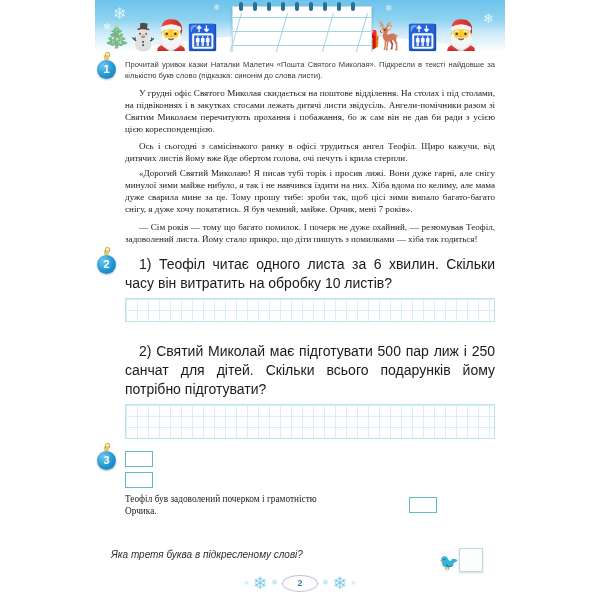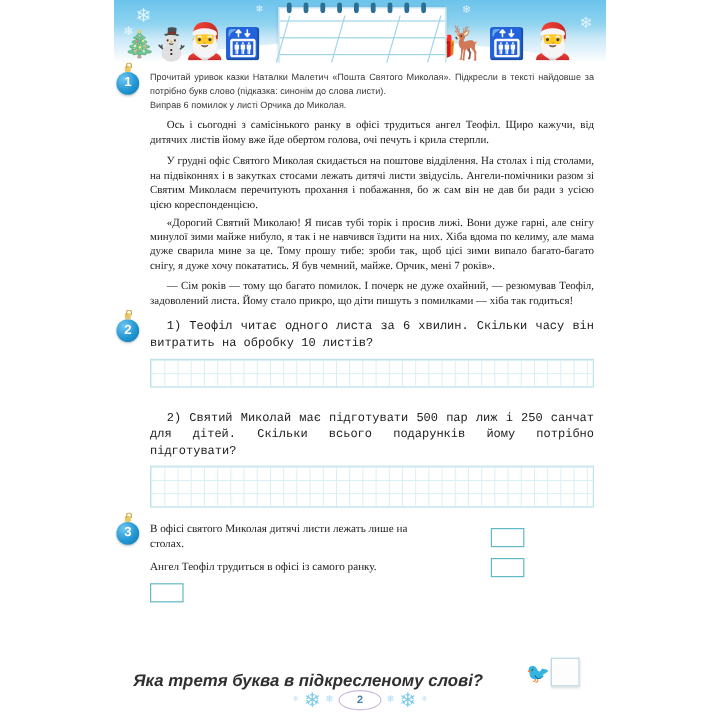--- a/index.html
+++ b/index.html
@@ -156,22 +156,22 @@
     font-family: "Liberation Serif", serif;
     font-size: 9.1px;
     line-height: 1.33;
     color: #1a1a1a;
     text-align: justify;
     text-indent: 14px;
     margin: 3px 0 0 0;
   }
 
   .problem {
-    font-family: Liberation Mono, monospace;
-    font-size: 10px;
+    font-family: Liberation Sans, sans-serif;
+    font-size: 14px;
     line-height: 1.36;
     color: #1a1a1a;
     text-align: justify;
     text-indent: 14px;
     margin: 6px 0 0 0;
   }
 
   
   .grid-area {
     margin: 5px 0 0 0;
@@ -210,25 +210,25 @@
 
   
   .footer {
     position: absolute;
     left: 0; bottom: 0;
     width: 410px;
     height: 55px;
   }
   .footer-q {
     position: absolute;
-    left: 16px; top: 14px;
+    left: 16px; top: 4px;
     font-family: "Liberation Sans", sans-serif;
     font-style: italic;
-    font-weight: bold;
-    font-size: 14px;
+    font-weight: normal;
+    font-size: 10px;
     color: #2f2f2f;
   }
   .footer-deco {
     position: absolute;
     right: 8px; top: 0px;
     width: 58px; height: 36px;
   }
   .footer-card {
     position: absolute;
     left: 20px; top: 3px;
@@ -313,25 +313,24 @@
       <div class="slant" style="left:8px"></div>
       <div class="slant" style="left:54px"></div>
       <div class="slant" style="left:100px"></div>
       <div class="slant" style="left:134px"></div>
     </div>
   </div>
 
   <div class="task" style="margin-top:8px;">
     <div class="badge">1</div>
 
-    <p class="instruction"><span>Прочитай уривок казки Наталки Малетич «Пошта Святого Миколая». Підкресли в тексті найдовше за потрібно букв слово (підказка: синонім до слова </span><span class="it">листи</span><span>).</span></p>
-    <p class="instruction" style="margin-top:1px;">Виправ 6 помилок у листі Орчика до Миколая.</p>
-
+    <p class="instruction"><span>Прочитай уривок казки Наталки Малетич «Пошта Святого Миколая». Підкресли в тексті найдовше за кількістю букв слово (підказка: синонім до слова </span><span class="it">листи</span><span>).</span></p>
+
+    <p class="story">У грудні офіс Святого Миколая скидається на поштове відділення. На столах і під столами, на підвіконнях і в закутках стосами лежать дитячі листи звідусіль. Ангели-помічники разом зі Святим Миколаєм перечитують прохання і побажання, бо ж сам він не дав би ради з усією цією кореспонденцією.</p>
     <p class="story">Ось і сьогодні з самісінького ранку в офісі трудиться ангел Теофіл. Щиро кажучи, від дитячих листів йому вже йде обертом голова, очі печуть і крила стерпли.</p>
-    <p class="story">У грудні офіс Святого Миколая скидається на поштове відділення. На столах і під столами, на підвіконнях і в закутках стосами лежать дитячі листи звідусіль. Ангели-помічники разом зі Святим Миколаєм перечитують прохання і побажання, бо ж сам він не дав би ради з усією цією кореспонденцією.</p>
     <p class="letter">«Дорогий Святий Миколаю! Я писав тубі торік і просив лижі. Вони дуже гарні, але снігу минулої зими майже нибуло, я так і не навчився їздити на них. Хіба вдома по келиму, але мама дуже сварила мине за це. Тому прошу тибе: зроби так, щоб цісі зими випало багато-багато снігу, я дуже хочу покататись. Я був чемний, майже. Орчик, мені 7 років».</p>
     <p class="story">— Сім років — тому що багато помилок. І почерк не дуже охайний, — резюмував Теофіл, задоволений листа. Йому стало прикро, що діти пишуть з помилками — хіба так годиться!</p>
   </div>
 
   <div class="task" style="margin-top:10px;">
     <div class="badge">2</div>
 
 
     <p class="problem">1) Теофіл читає одного листа за 6 хвилин. Скільки часу він витратить на обробку 10 листів?</p>
     <div class="grid-area grid-2row"></div>
@@ -339,28 +338,27 @@
     <p class="problem" style="margin-top:20px;">2) Святий Миколай має підготувати 500 пар лиж і 250 санчат для дітей. Скільки всього подарунків йому потрібно підготувати?</p>
     <div class="grid-area grid-3row"></div>
   </div>
 
   <div class="task" style="margin-top:12px;">
     <div class="badge">3</div>
 
 
     <div class="tf-list">
       <div class="tf-row">
-        <div class="tf-text">В офісі святого Миколая дитячі листи лежать лише на столах.</div>
         <div class="tf-box"></div>
       </div>
       <div class="tf-row">
-        <div class="tf-text">Ангел Теофіл трудиться в офісі із самого ранку.</div>
         <div class="tf-box"></div>
       </div>
       <div class="tf-row">
+        <div class="tf-text">Теофіл був задоволений почерком і грамотністю Орчика.</div>
         <div class="tf-box"></div>
       </div>
     </div>
   </div>
 
   <div class="footer">
     <div class="footer-q">Яка третя буква в підкресленому слові?</div>
 
     <div class="footer-deco">
       <div class="footer-card"></div>

